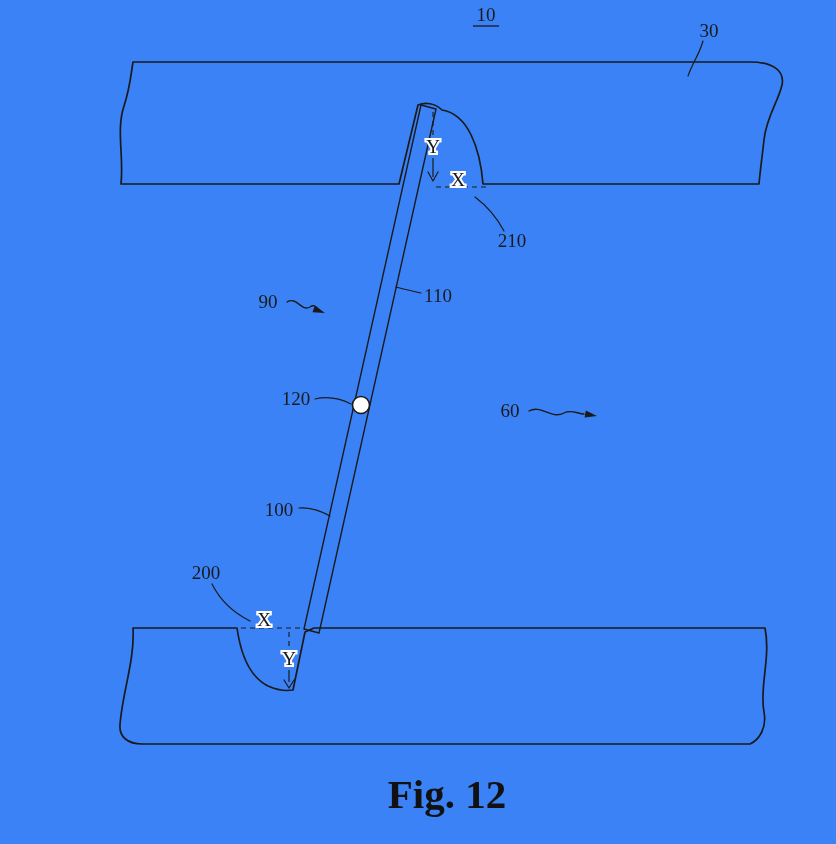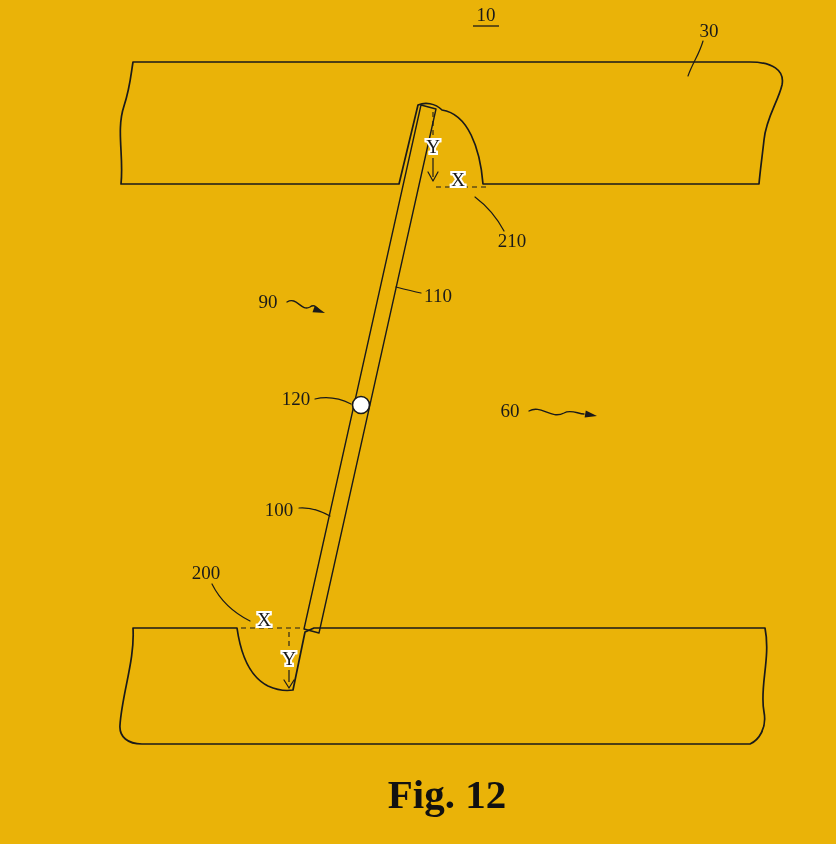--- a/index.html
+++ b/index.html
@@ -4,21 +4,21 @@
 <style>
   html, body {
     margin: 0;
     padding: 0;
     background: #ffffff;
   }
   .page {
     position: relative;
     width: 836px;
     height: 844px;
-    background: #eab308;
+    background: #3b82f6;
     font-family: "Liberation Serif", serif;
     overflow: hidden;
   }
   svg { display: block; }
   .outline   { fill: none; stroke: #1a1a1a; stroke-width: 1.7; stroke-linejoin: round; }
   .leader    { fill: none; stroke: #1a1a1a; stroke-width: 1.2; stroke-linecap: round; }
   .squiggle  { fill: none; stroke: #1a1a1a; stroke-width: 1.4; stroke-linecap: round; }
   .dashedln  { fill: none; stroke: #1a1a1a; stroke-width: 1.1; stroke-dasharray: 5 4; }
   .dimline   { fill: none; stroke: #1a1a1a; stroke-width: 1.2; }
   .vhead     { fill: none; stroke: #1a1a1a; stroke-width: 1.2; stroke-linecap: round; stroke-linejoin: round; }

